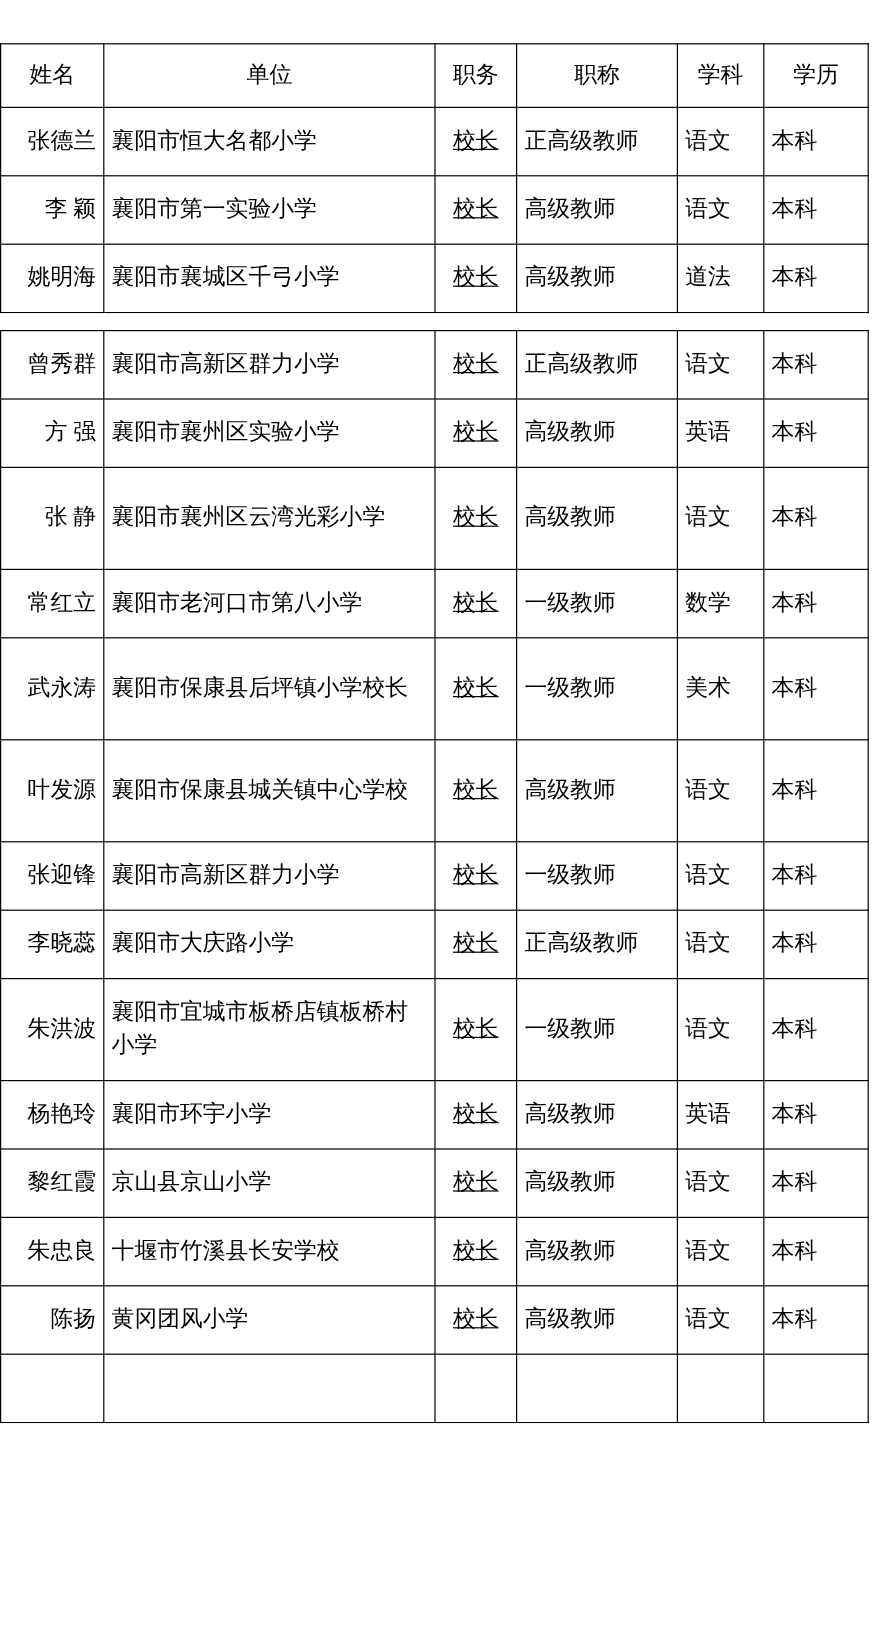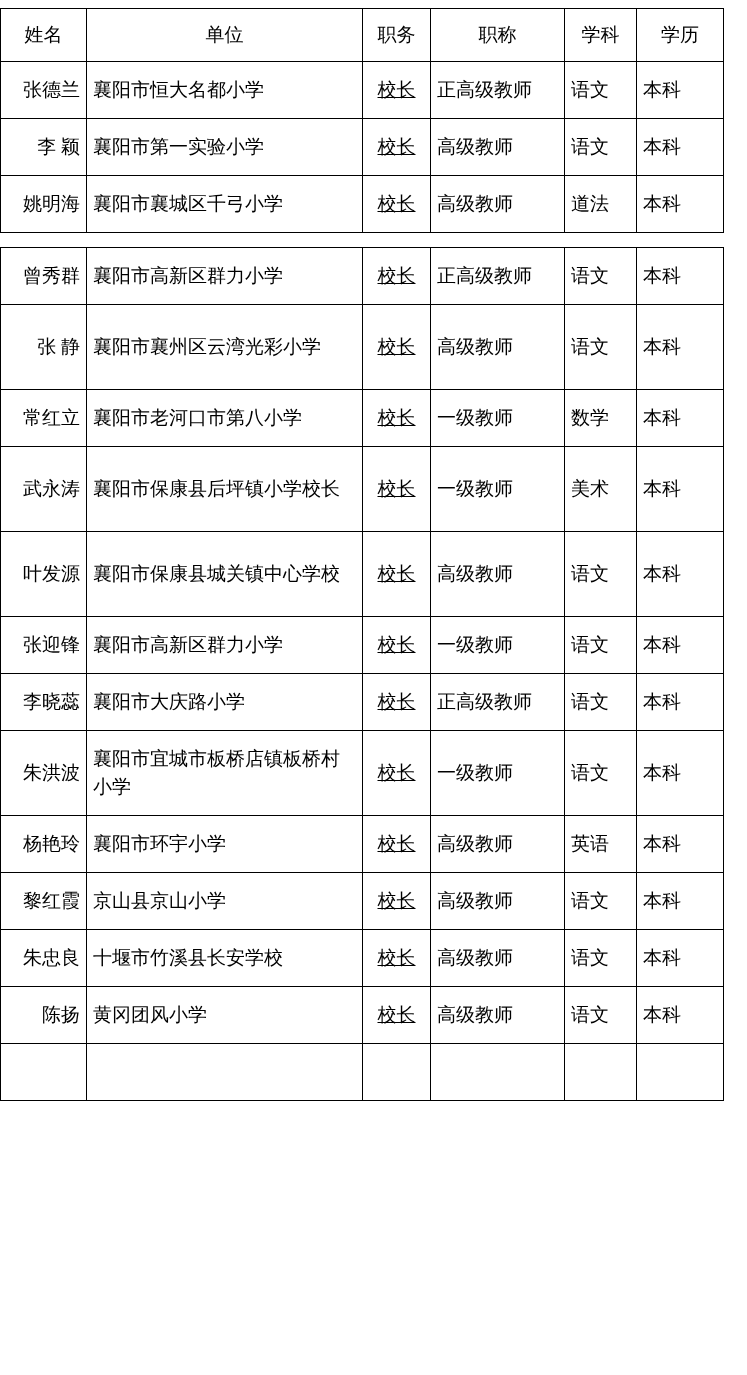--- a/index.html
+++ b/index.html
@@ -10,20 +10,21 @@
   body {
     width: 747px;
     font-family: "Liberation Serif", "DejaVu Serif", serif;
     color: #000000;
   }
   .page {
     width: 611px;
     position: relative;
     padding-top: 8px;
     box-sizing: border-box;
+    margin-top: 28px;
   }
   table.roster {
     border-collapse: collapse;
     width: 723px;
     margin: 0 auto;
     table-layout: fixed;
   }
   table.roster td, table.roster th {
     border: 1px solid #000000;
     padding: 4px 6px;
@@ -142,20 +143,28 @@
     </colgroup>
     <tbody>
       <tr class="r-std">
         <td class="name">曾秀群</td>
         <td class="unit">襄阳市高新区群力小学</td>
         <td class="post">校长</td>
         <td class="title">正高级教师</td>
         <td class="subj">语文</td>
         <td class="edu">本科</td>
       </tr>
+      <tr class="r-std">
+        <td class="name sp">方  强</td>
+        <td class="unit">襄阳市襄州区实验小学</td>
+        <td class="post">校长</td>
+        <td class="title">高级教师</td>
+        <td class="subj">英语</td>
+        <td class="edu">本科</td>
+      </tr>
       <tr class="r-tall">
         <td class="name sp">张  静</td>
         <td class="unit">襄阳市襄州区云湾光彩小学</td>
         <td class="post">校长</td>
         <td class="title">高级教师</td>
         <td class="subj">语文</td>
         <td class="edu">本科</td>
       </tr>
       <tr class="r-std">
         <td class="name">常红立</td>

